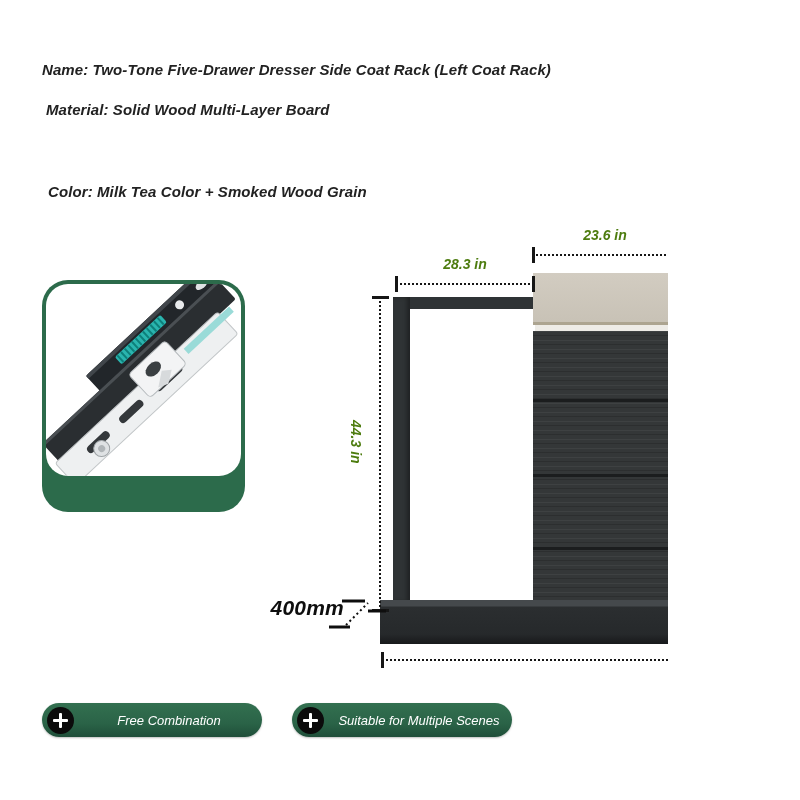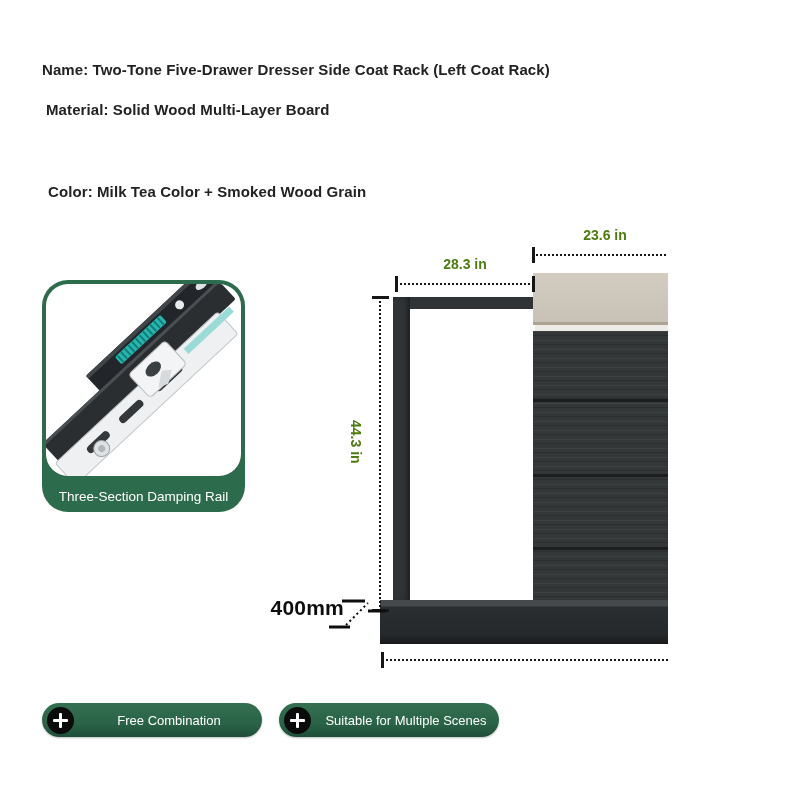--- a/index.html
+++ b/index.html
@@ -1,18 +1,18 @@
 <!DOCTYPE html>
 <html style="--green: #2c6b4b; --green-dark: #1f523b;"><head>
 <meta charset="utf-8">
 <style>
   html,body{margin:0;padding:0;background:#ffffff;}
   .canvas{
     position:relative;width:668px;height:800px;background:#ffffff;overflow:hidden;
-    font-family:"Liberation Sans", sans-serif;color:#1e1e1e;
+    font-family:"Liberation Sans", sans-serif;color:#1e1e1e;font-style:italic;
   }
   
   .info-line{position:absolute;font-size:15px;font-weight:700;letter-spacing:.1px;color:#222;white-space:nowrap;}
   .info-name{left:42px;top:61px;}
   .info-material{left:46px;top:101px;}
   .info-dimensions{left:38px;top:143px;background:#f8f8f7;padding:1px 6px 1px 2px;}
   .info-color{left:48px;top:183px;}
 
   
   .feature-card{position:absolute;left:42px;top:280px;width:203px;height:232px;
@@ -104,21 +104,20 @@
           <circle cx="20" cy="118" r="3.5" fill="#b0b5b8"></circle>
 
           <rect x="90" y="82" width="50" height="32" rx="4" fill="#f3f4f5" stroke="#b5babd"></rect>
           <ellipse cx="112" cy="95" rx="9" ry="6" fill="#3a3f42"></ellipse>
           <path d="M103 112 l14 -10 l8 6 l-12 8 z" fill="#d7dadc"></path>
 
           <rect x="148" y="101" width="62" height="7" fill="#9adbd8"></rect>
         </g>
       </svg>
     </div>
-    <div class="feature-caption">Three-Section Damping Rail</div>
   </div>
 
   <div class="frame-bar"></div>
   <div class="frame-post"></div>
   <div class="drawer-top"></div>
   <div class="drawer-gap-top"></div>
   <div class="drawer-stack">
     <div class="drawer-sep" style="top:68px"></div>
     <div class="drawer-notch" style="top:70px"></div>
     <div class="drawer-sep" style="top:143px"></div>
@@ -170,21 +169,21 @@
     <line x1="42" y1="17" x2="60" y2="17" stroke="#0e0e0e" stroke-width="3"></line>
   </svg>
 
   <div class="badge" style="left:42px;">
     <span class="badge-circle">
         <span class="ph"></span>
         <span class="pv"></span>
       </span>
     <span class="badge-label">Free Combination</span>
   </div>
-  <div class="badge" style="left:279px;">
+  <div class="badge" style="left:292px;">
     <span class="badge-circle">
         <span class="ph"></span>
         <span class="pv"></span>
       </span>
     <span class="badge-label">Suitable for Multiple Scenes</span>
   </div>
 
 </div>
 
 </body></html>

